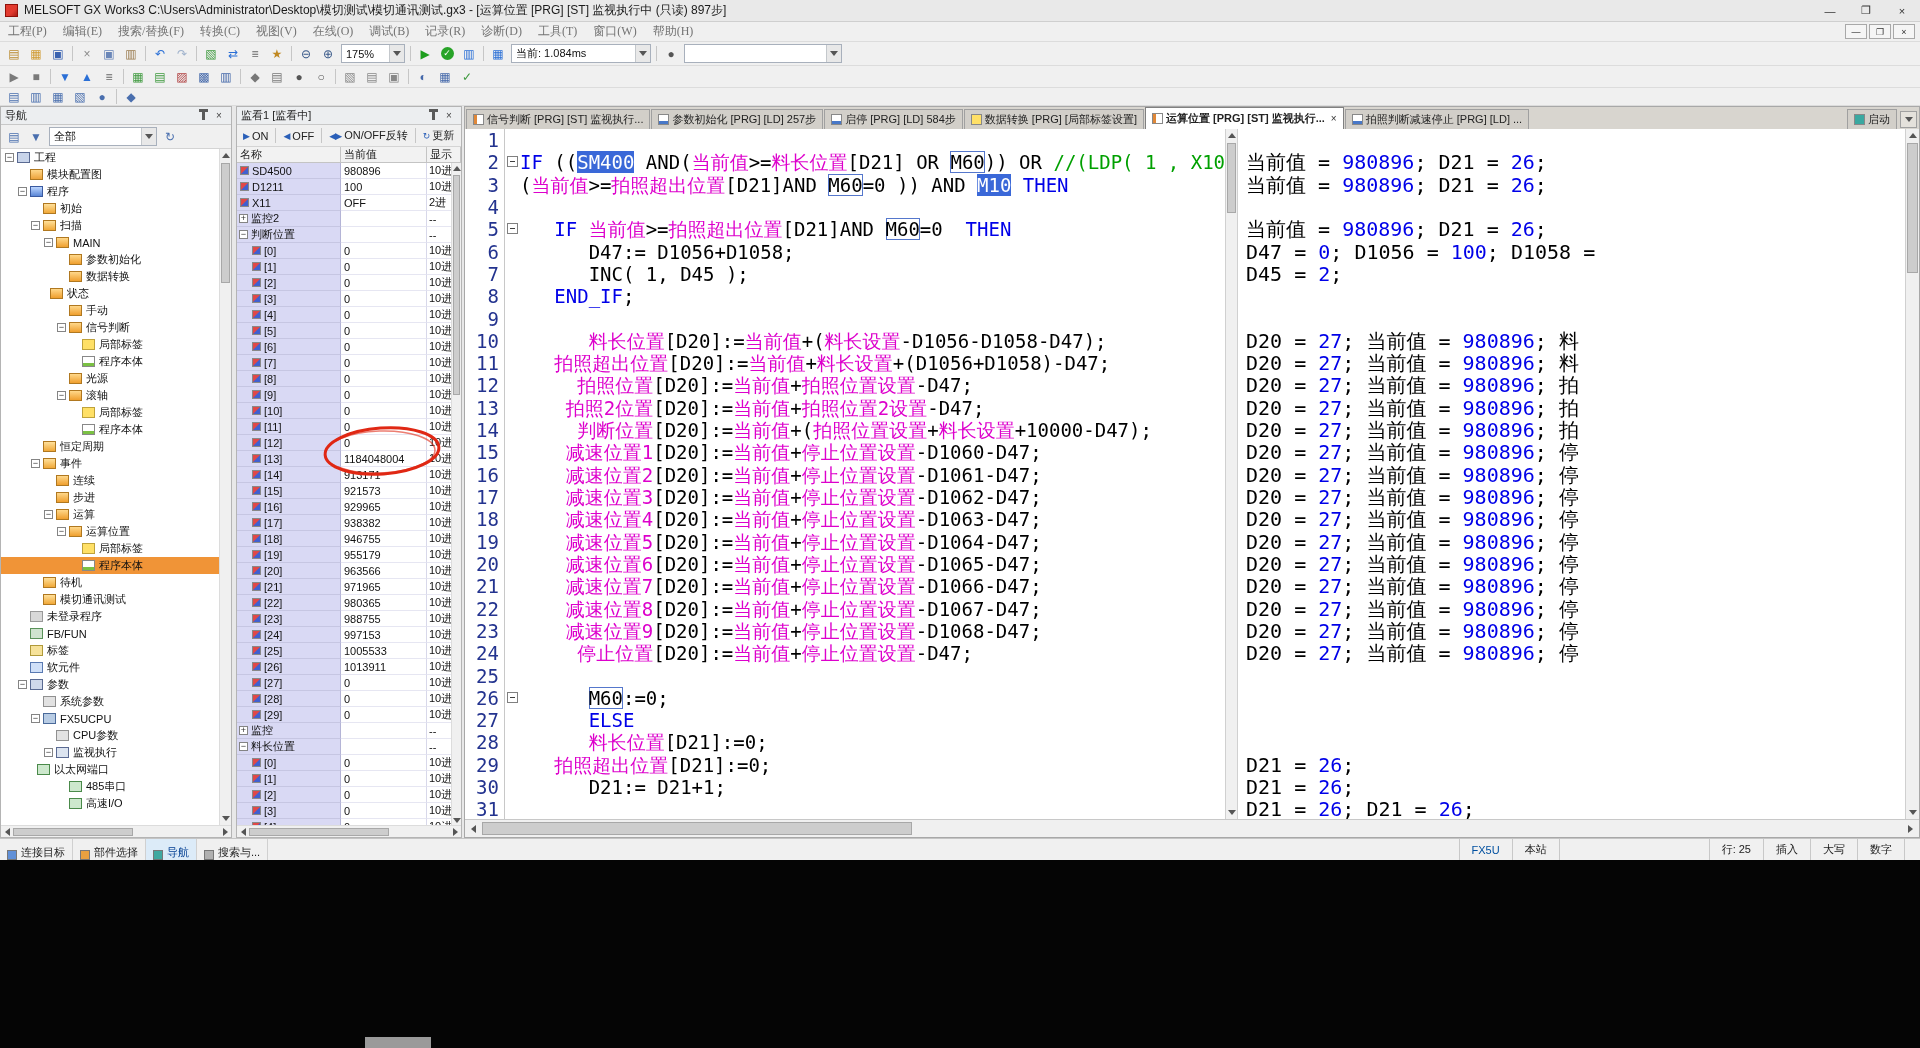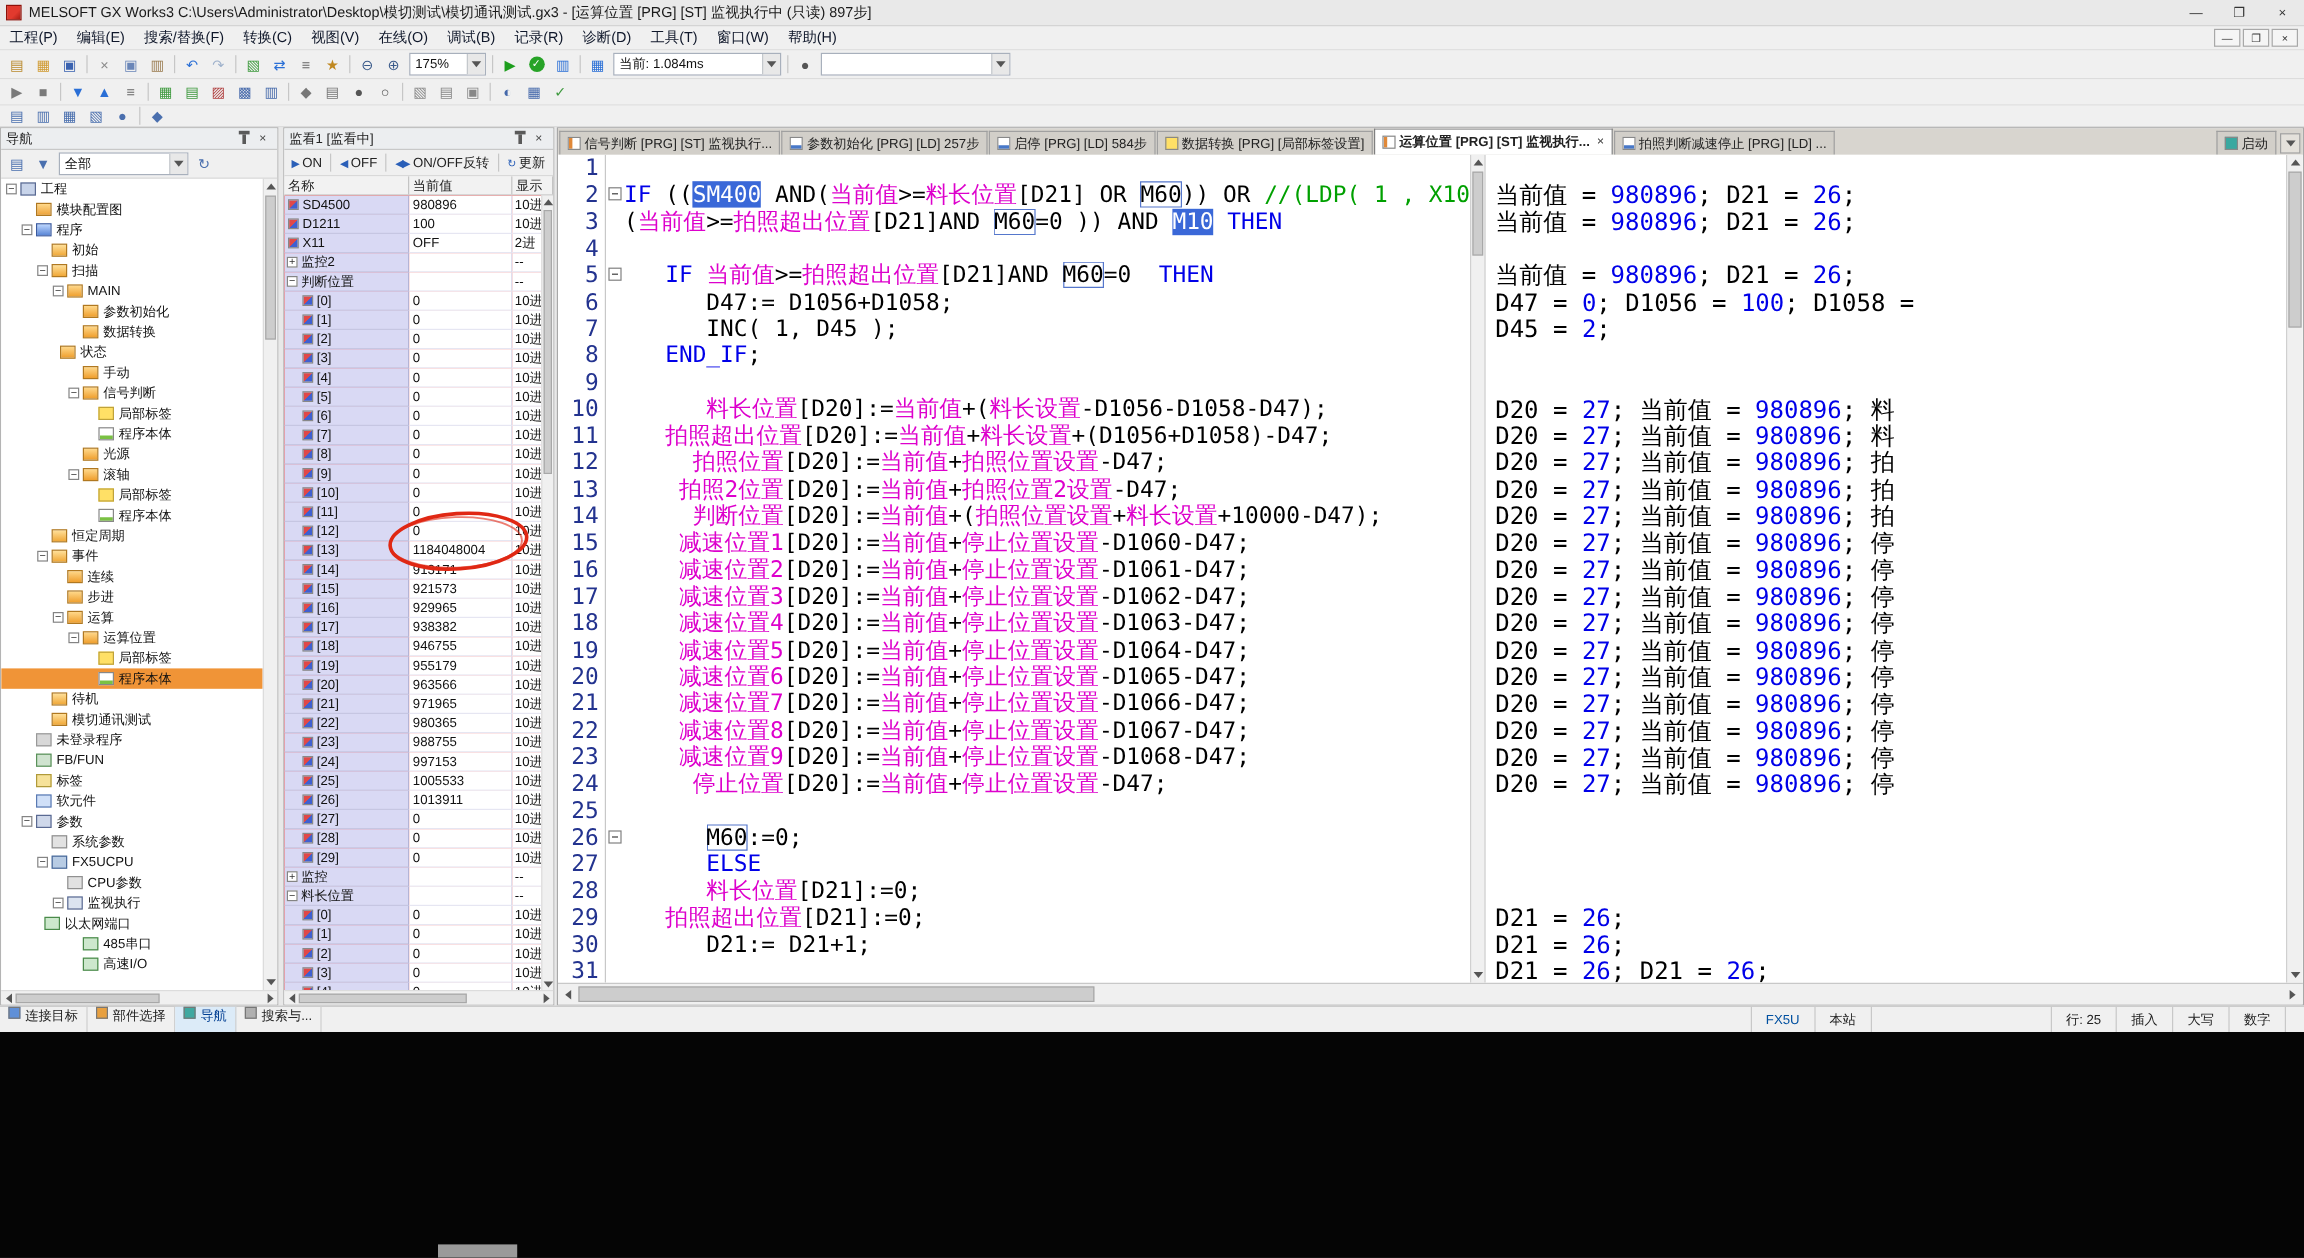--- a/index.html
+++ b/index.html
@@ -8,21 +8,21 @@
 
 
 #titlebar{position:absolute;left:0;top:0;width:100%;height:22px;background:#e9e9e9;border-bottom:1px solid #cfcfcf;display:flex;align-items:center;font-size:12px;color:#1a1a1a;}
 .app-icon{width:13px;height:13px;margin:0 6px 0 5px;background:linear-gradient(135deg,#e23a2e 60%,#a81d14);border:1px solid #8f1008;flex:none;}
 #title-text{white-space:nowrap;overflow:hidden;}
 .win-btns{margin-left:auto;display:flex;height:100%;}
 .win-btn{width:36px;display:flex;align-items:center;justify-content:center;font-size:11px;color:#333;}
 
 
 #menubar{position:absolute;top:22px;left:0;width:100%;height:20px;background:#f0f0f0;display:flex;align-items:center;font-size:12px;border-bottom:1px solid #dcdcdc;}
-.menu-item{padding:2px 8px;color:#0f172a;white-space:nowrap;}
+.menu-item{padding:2px 8px;color:#737373;white-space:nowrap;font-family:Liberation Serif, serif;}
 .mdi-btns{margin-left:auto;display:flex;margin-right:5px;}
 .mdi-btn{width:22px;height:15px;border:1px solid #a8a8a8;background:#f5f5f5;display:flex;align-items:center;justify-content:center;font-size:9px;margin-left:2px;color:#333;}
 
 
 .toolbar{position:absolute;left:0;width:100%;background:#f0f0f0;display:flex;align-items:center;padding:0 3px;border-bottom:1px solid #dcdcdc;}
 #tb1{top:42px;height:24px;}
 #tb2{top:66px;height:22px;}
 #tb3{top:88px;height:18px;}
 .tb-icon{width:22px;height:20px;display:flex;align-items:center;justify-content:center;flex:none;border:1px solid transparent;border-radius:2px;}
 #tb3 .tb-icon{height:15px;}
@@ -84,21 +84,21 @@
 
 #watch-toolbar{height:22px;display:flex;align-items:center;background:#f0f0f0;border-bottom:1px solid #d4d4d4;font-size:11px;padding:0 2px;}
 .watch-btn{display:flex;align-items:center;height:18px;padding:0 4px;}
 .wb-glyph{color:#2a5fb8;font-size:9px;margin-right:3px;letter-spacing:-1px;}
 .wb-label{color:#222;white-space:nowrap;}
 #watch-colhead{height:16px;display:flex;font-size:11px;background:#f2f2f2;border-bottom:1px solid #c4c4c4;}
 .wch{border-right:1px solid #c4c4c4;padding:0 3px;display:flex;align-items:center;overflow:hidden;white-space:nowrap;color:#222;}
 .wch-name{width:104px;}
 .wch-val{width:86px;}
 .wch-disp{flex:1;}
-#watch-rows{position:absolute;top:56px;left:0;right:10px;bottom:12px;overflow:hidden;background:#ef4444;}
+#watch-rows{position:absolute;top:56px;left:0;right:10px;bottom:12px;overflow:hidden;background:#701a75;}
 .wrow{height:16px;display:flex;font-size:11px;}
 .wc{display:flex;align-items:center;overflow:hidden;white-space:nowrap;}
 .wc-name{width:104px;background:#d9d9f4;border-right:1px solid #b4b4d6;border-bottom:1px solid #c6c6e2;padding-left:2px;color:#111;}
 .wc-val{width:86px;background:#fff;border-right:1px solid #d8d8ea;border-bottom:1px solid #e6e6f2;padding-left:3px;color:#111;}
 .wc-disp{flex:1;background:#fff;border-bottom:1px solid #e6e6f2;padding-left:2px;color:#111;}
 .wdev{width:9px;height:9px;flex:none;margin:0 3px 0 1px;background:linear-gradient(135deg,#e04848 49%,#4060d0 51%);border:1px solid #888;}
 #annotation{position:absolute;left:320px;top:424px;width:124px;height:54px;pointer-events:none;z-index:40;}
 
 
 #editor{position:absolute;top:106px;left:464px;right:0;height:732px;background:#fff;border:1px solid #a8a8a8;}
@@ -133,21 +133,21 @@
 #right-vscroll{position:absolute;top:0;right:0;width:14px;bottom:0;background:#f0f0f0;border-left:1px solid #d0d0d0;}
 .evs-btn{position:absolute;left:0;right:0;height:13px;display:flex;align-items:center;justify-content:center;}
 #editor-hscroll{position:absolute;left:0;right:0;bottom:0;height:18px;background:#f0f0f0;border-top:1px solid #c8c8c8;display:flex;align-items:center;}
 .ehs-btn{width:17px;height:17px;display:flex;align-items:center;justify-content:center;flex:none;}
 #ehs-thumb{width:430px;height:13px;background:#cdcdcd;border:1px solid #a8a8a8;}
 #ehs-fill{flex:1;}
 
 
 #statusrow{position:absolute;left:0;top:838px;width:100%;height:22px;background:#f0f0f0;border-top:1px solid #c4c4c4;display:flex;align-items:stretch;font-size:11px;}
 #dock-tabs{display:flex;align-items:stretch;}
-.dock-tab{display:flex;align-items:flex-start;padding:0 7px;border-right:1px solid #d0d0d0;color:#222;white-space:nowrap;}
+.dock-tab{display:flex;align-items:flex-end;padding:0 7px;border-right:1px solid #d0d0d0;color:#222;white-space:nowrap;}
 .dock-tab.active{background:#dcebf8;color:#003e92;}
 .dock-ico{width:10px;height:10px;margin-right:4px;border:1px solid #777;flex:none;}
 .di-connect{background:#6090d8;}
 .di-parts{background:#e8a040;}
 .di-nav{background:#40a8a0;}
 .di-search{background:#b0b0b0;}
 #status-spacer{flex:1;}
 .scell{display:flex;align-items:center;padding:0 12px;border-left:1px solid #c8c8c8;color:#222;white-space:nowrap;}
 .scell.cpu{color:#0050a0;}
 .scell.empty{width:150px;}

